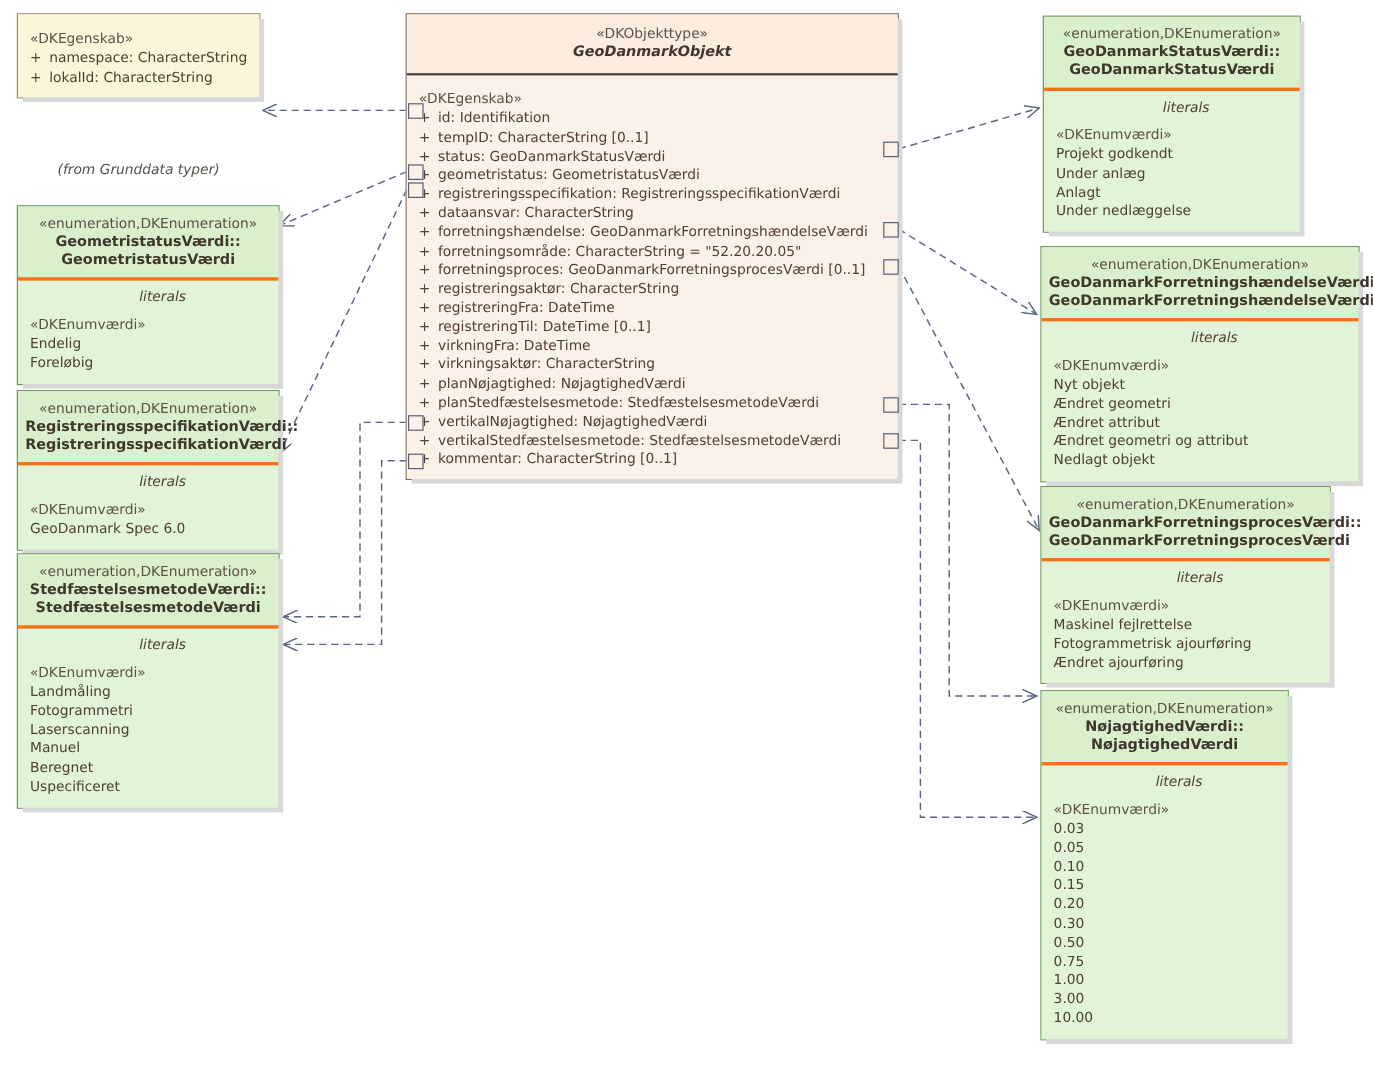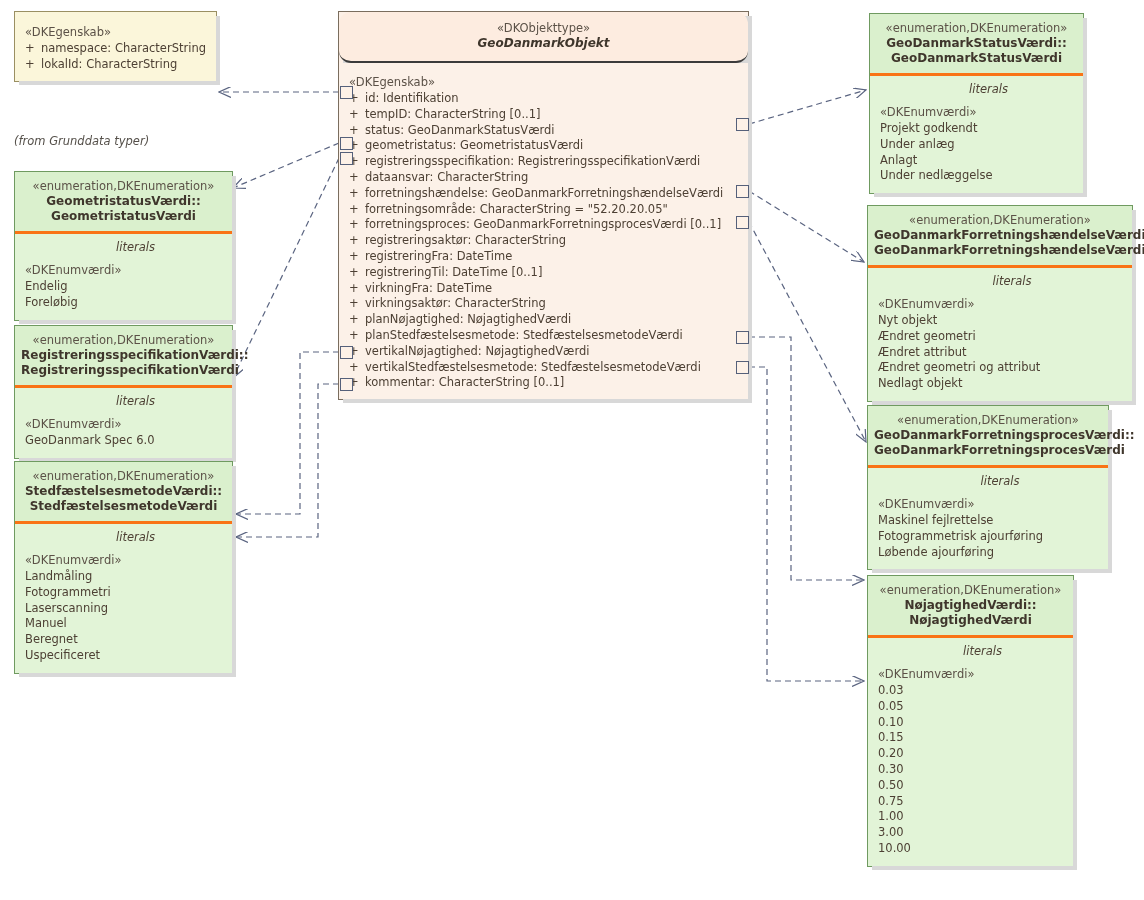--- a/index.html
+++ b/index.html
@@ -22,34 +22,34 @@
   .cname{font-size:12px;font-weight:bold;line-height:15px;color:#3f362c;}
   .cname.ital{font-style:italic;}
 
   
   .dt{border:1px solid #9a8f62;background:#fbf6da;}
   .dt .hdr{background:#f8f2cf;border-bottom:1px solid #9a8f62;}
   .dt .bdy{background:#fbf6da;padding:7px 0 8px;}
 
   
   .ot{border:1px solid #7a6d5e;background:#fdf0e6;}
-  .ot .hdr{background:#fdece0;border-bottom:2px solid #3b3b3b;border-radius:12px;}
+  .ot .hdr{background:#fdece0;border-bottom:2px solid #3b3b3b;}
   .ot .bdy{background:#fcf1e8;padding:6px 0 8px;}
 
   
   .en{border:1px solid #6f9a60;background:#dff2d3;}
   .en .hdr{background:#daf0cd;border-bottom:3px solid #f97316;}
   .en .bdy{background:#e2f4d7;padding:0 0 9px;}
 
   .grpstereo{font-size:11.5px;line-height:16px;padding:5px 0 1px 10px;color:#5b5147;}
   .attr{font-size:11.5px;line-height:15.8px;padding-left:10px;white-space:nowrap;color:#4d4034;}
   .attr .vis{display:inline-block;width:16px;color:#4d4034;}
   .lit{font-size:11.5px;line-height:15.8px;padding-left:10px;white-space:nowrap;color:#4d4034;}
   .literals{font-size:11.5px;font-style:italic;text-align:center;line-height:16px;padding:5px 0 2px;color:#4d4034;margin-left:24px;}
-  .fromnote{position:absolute;font-size:11.5px;font-style:italic;color:#55504a;z-index:2;}
+  .fromnote{position:absolute;font-size:11.5px;font-style:italic;color:#55504a;text-align:center;z-index:2;}
 
   
   .pmark{position:absolute;width:13px;height:13px;border:1px solid #55607a;background:#fdf1e7;
          box-sizing:border-box;z-index:3;}
 </style>
 </head>
 <body>
 
 <div id="canvas">
 
@@ -223,21 +223,21 @@
     <div class="hdr">
       <div class="stereo">«enumeration,DKEnumeration»</div>
       <div class="cname">GeoDanmarkForretningsprocesVærdi::</div>
       <div class="cname">GeoDanmarkForretningsprocesVærdi</div>
     </div>
     <div class="bdy">
       <div class="literals">literals</div>
       <div class="grpstereo">«DKEnumværdi»</div>
       <div class="lit">Maskinel fejlrettelse</div>
       <div class="lit">Fotogrammetrisk ajourføring</div>
-      <div class="lit">Løbende ajourføring</div>
+      <div class="lit">Ændret ajourføring</div>
     </div>
   </div>
 
   <div class="umlbox en" style="left:867px;top:575px;width:207px;">
     <div class="shadow"></div>
     <div class="hdr">
       <div class="stereo">«enumeration,DKEnumeration»</div>
       <div class="cname">NøjagtighedVærdi::</div>
       <div class="cname">NøjagtighedVærdi</div>
     </div>

